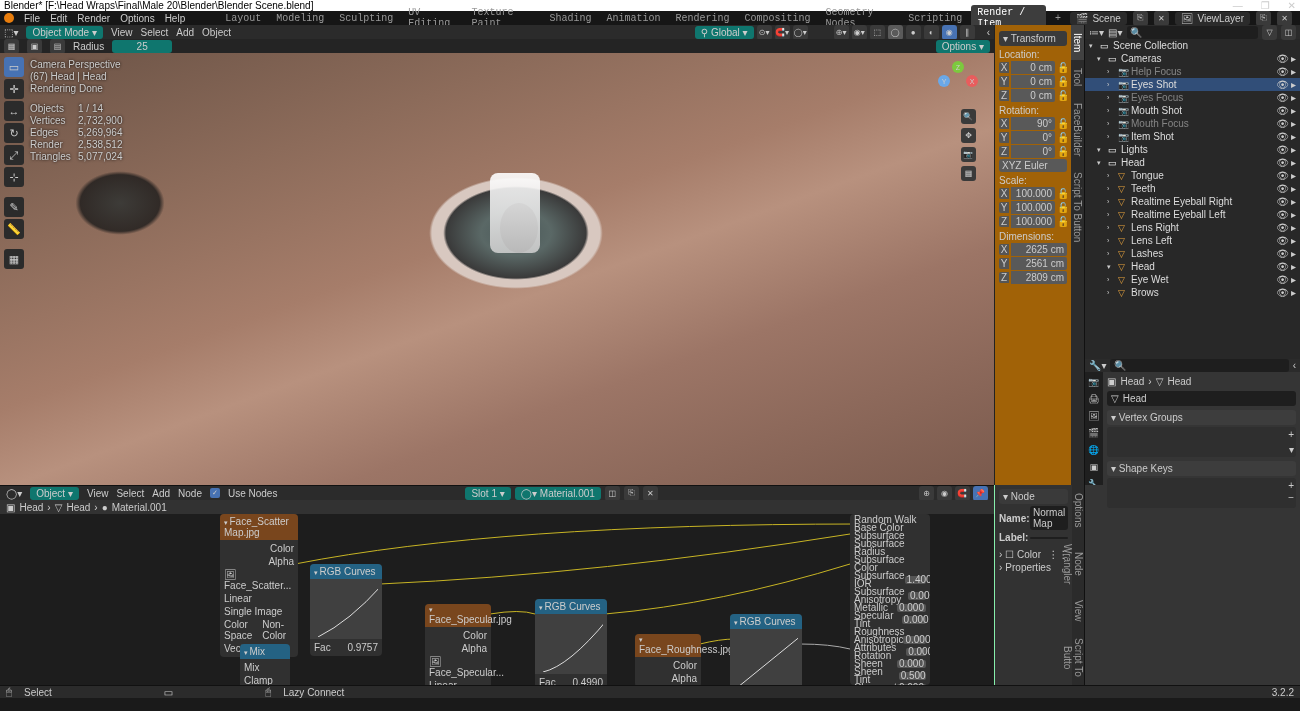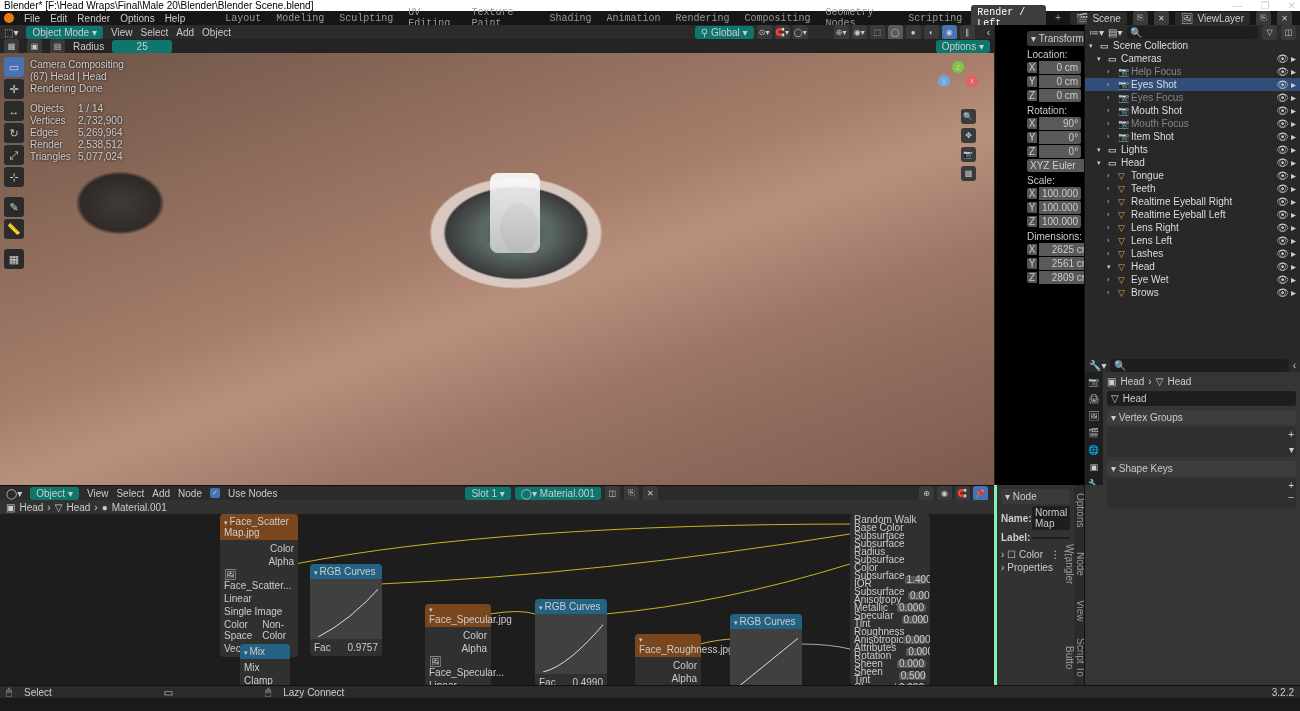--- a/index.html
+++ b/index.html
@@ -28,21 +28,21 @@
 .vp-overlay { position:absolute; top:6px; left:30px; font-size:9px; color:#ddd; text-shadow:0 0 3px #000; }
 .vp-overlay div { line-height:12px; }
 .stat-row { display:flex; }
 .stat-row span:first-child { width:48px; }
 .vp-toolbar-left { position:absolute; top:4px; left:4px; width:20px; display:flex; flex-direction:column; gap:2px; }
 .tool-btn { width:20px; height:20px; background:#2b2b2b; border-radius:3px; display:flex; align-items:center; justify-content:center; font-size:11px; cursor:pointer; }
 .tool-btn.active { background:#4772b3; }
 .vp-gizmo { position:absolute; top:8px; right:16px; width:40px; height:40px; }
 .gizmo-dot { position:absolute; width:12px; height:12px; border-radius:50%; font-size:7px; display:flex; align-items:center; justify-content:center; }
 .vp-icons-right { position:absolute; top:56px; right:18px; display:flex; flex-direction:column; gap:4px; }
-.nregion { width:90px; background:#000000; border-left:1px solid #222; display:flex;padding-left:28px; }
+.nregion { width:90px; background:#a16207; border-left:1px solid #222; display:flex; }
 .nregion-tabs { width:13px; background:#2b2b2b; display:flex; flex-direction:column; font-size:8px; }
 .ntab { writing-mode:vertical-rl; padding:8px 1px; color:#999; text-align:center; cursor:pointer; }
 .ntab.active { background:#424242; color:#fff; }
 .npanel { flex:1; padding:4px; font-size:8px; }
 .npanel .sect-hdr { background:#3a3a3a; padding:2px 4px; margin:2px 0; border-radius:3px; }
 .npanel .row { display:flex; align-items:center; gap:2px; margin:1px 0; }
 .npanel .axis { width:10px; background:#555; text-align:center; border-radius:2px 0 0 2px; }
 .npanel .val { flex:1; background:#595959; text-align:right; padding:1px 3px; border-radius:0 2px 2px 0; }
 .npanel .lock { width:10px; text-align:center; }
 .outliner-col { width:216px; background:#282828; border-left:1px solid #111; display:flex; flex-direction:column; }
@@ -71,21 +71,21 @@
 .ne-header { height:14px; background:#2b2b2b; display:flex; align-items:center; gap:8px; padding:0 6px; font-size:9px; }
 .ne-header .right { margin-left:auto; display:flex; gap:3px; }
 .bc-row { height:14px; background:#323232; display:flex; align-items:center; gap:4px; padding:0 6px; font-size:9px; }
 .ne-canvas { flex:1; position:relative; background:#1d1d1d; overflow:hidden; }
 .node { position:absolute; background:#303030; border-radius:4px; font-size:7px; }
 .node-hdr { padding:2px 4px; border-radius:4px 4px 0 0; font-size:7px; }
 .node-hdr.img { background:#79461d; } .node-hdr.conv { background:#246283; }
 .node-body { padding:2px 4px; }
 .node-row { display:flex; justify-content:space-between; padding:1px 0; color:#bbb; }
 .wire { position:absolute; pointer-events:none; }
-.ne-side { width:90px; background:#323232; border-left:3px solid #86efac; display:flex; }
+.ne-side { width:90px; background:#323232; border-left:1px solid #86efac; display:flex; }
 .ne-side-tabs { width:13px; background:#2b2b2b; display:flex; flex-direction:column; }
 .ne-panel { flex:1; padding:4px; font-size:8px; }
 .ne-panel .row { display:flex; align-items:center; margin:2px 0; gap:3px; }
 .ne-panel .lbl { width:28px;font-weight:bold; }
 .ne-panel .fld { flex:1; background:#1e1e1e; padding:1px 3px; border-radius:3px; }
 .statusbar { height:13px; background:#2b2b2b; display:flex; align-items:center; padding:0 6px; font-size:9px; gap:12px; border-top:1px solid #111; }
 .cb { width:10px; height:10px; background:#4772b3; border-radius:2px; display:inline-flex; align-items:center; justify-content:center; font-size:7px; }
 svg.curve { width:100%; height:100%; }
 .shader-row { display:flex; align-items:center; justify-content:space-between; font-size:6px; padding:0 2px; line-height:8px; }
 .shader-val { background:#555; padding:0 2px; border-radius:2px; min-width:18px; text-align:right; }
@@ -114,21 +114,21 @@
     <span class="ws-tab">Modeling</span>
     <span class="ws-tab">Sculpting</span>
     <span class="ws-tab">UV Editing</span>
     <span class="ws-tab">Texture Paint</span>
     <span class="ws-tab">Shading</span>
     <span class="ws-tab">Animation</span>
     <span class="ws-tab">Rendering</span>
     <span class="ws-tab">Compositing</span>
     <span class="ws-tab">Geometry Nodes</span>
     <span class="ws-tab">Scripting</span>
-    <span class="ws-tab active">Render / Left</span>
+    <span class="ws-tab active">Render / Item</span>
     <span class="ws-tab">+</span>
     <div class="ws-right">
       <div class="input-chip">🎬 <span>Scene</span></div>
       <span class="icon-btn">⎘</span>
       <span class="icon-btn">✕</span>
       <div class="input-chip">🖼 <span>ViewLayer</span></div>
       <span class="icon-btn">⎘</span>
       <span class="icon-btn">✕</span>
     </div>
   </div>
@@ -184,21 +184,21 @@
         <div class="tool-btn">↻</div>
         <div class="tool-btn">⤢</div>
         <div class="tool-btn">⊹</div>
         <div style="height:6px"></div>
         <div class="tool-btn">✎</div>
         <div class="tool-btn">📏</div>
         <div style="height:6px"></div>
         <div class="tool-btn">▦</div>
       </div>
       <div class="vp-overlay">
-        <div>Camera Compositing</div>
+        <div>Camera Perspective</div>
         <div>(67) Head | Head</div>
         <div>Rendering Done</div>
         <div style="height:8px"></div>
         <div class="stat-row">
             <span>Objects</span>
             <span>1 / 14</span>
           </div>
         <div class="stat-row">
             <span>Vertices</span>
             <span>2,732,900</span>

